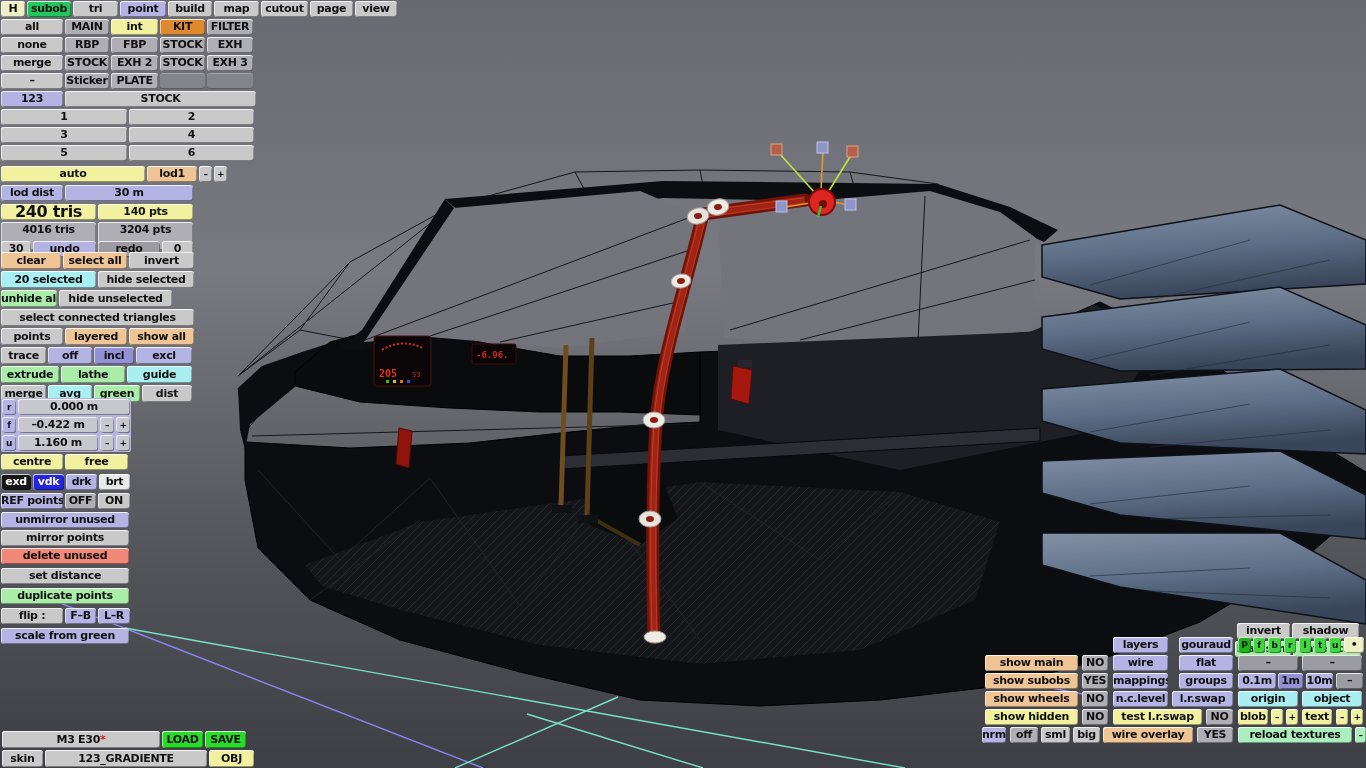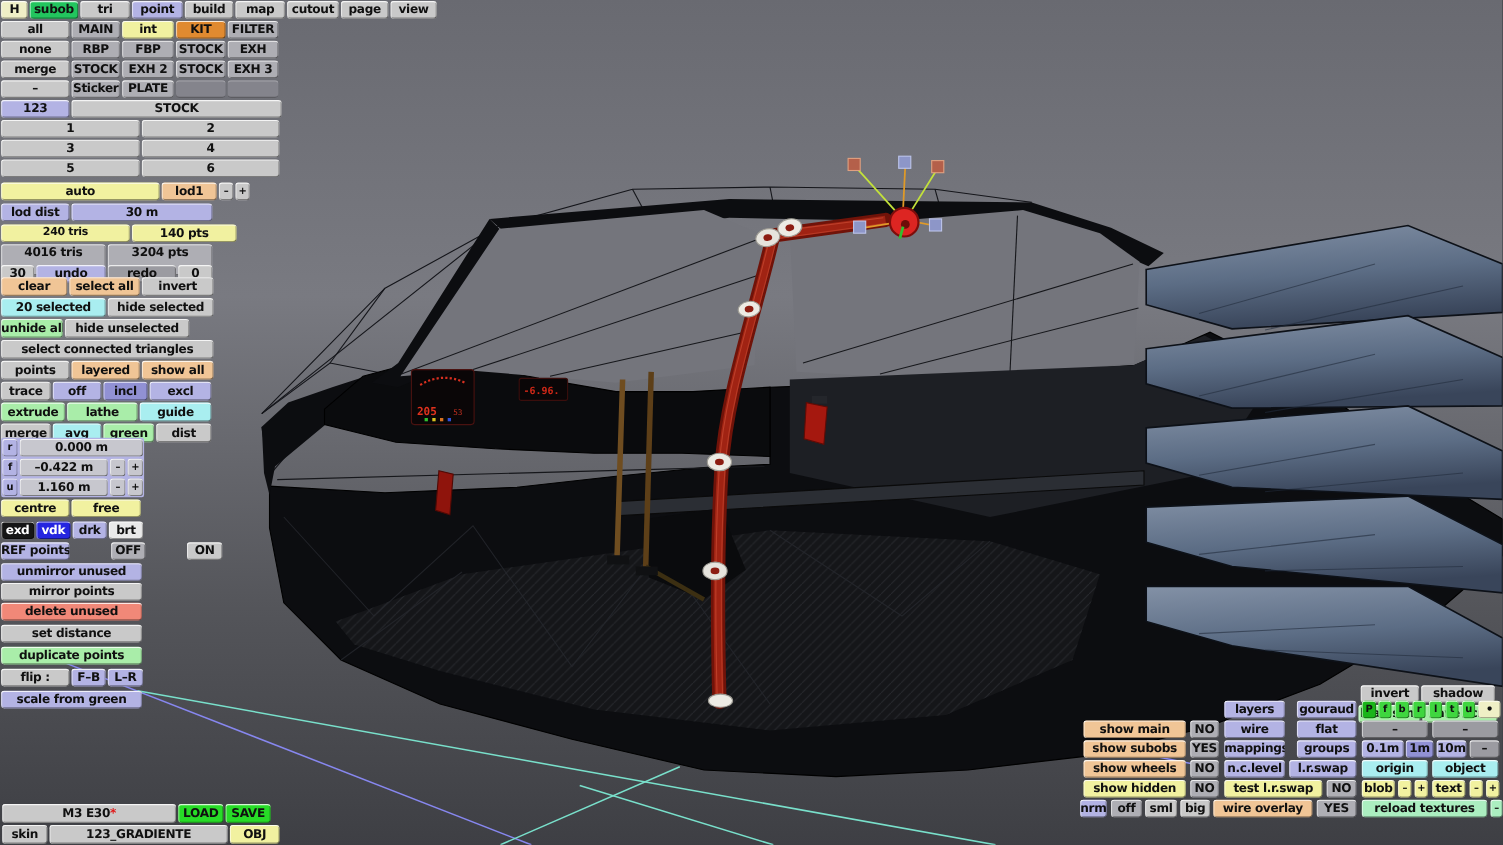--- a/index.html
+++ b/index.html
@@ -257,21 +257,21 @@
         </div>
       </div>
       <div class="panel" style="left: 1px; top: 185px;">
         <div class="prow" style="height: 16px;">
           <div class="btn" style="width: 62px; margin-left: 0px; background: rgb(179, 179, 228); line-height: 16px; font-size: 11px;">lod dist</div>
           <div class="btn" style="width: 128px; margin-left: 2px; background: rgb(179, 179, 228); line-height: 16px; font-size: 11px;">30 m</div>
         </div>
       </div>
       <div class="panel" style="left: 1px; top: 204px;">
         <div class="prow" style="height: 16px;">
-          <div class="btn" style="width: 117px; margin-left: 0px; background: rgb(241, 241, 160); line-height: 16px; font-size: 10px;">240 tris</div>
+          <div class="btn" style="width: 95px; margin-left: 0px; background: rgb(241, 241, 160); line-height: 16px; font-size: 16px;">240 tris</div>
           <div class="btn" style="width: 95px; margin-left: 2px; background: rgb(241, 241, 160); line-height: 16px; font-size: 11px;">140 pts</div>
         </div>
       </div>
       <div class="panel" style="left: 1px; top: 222px;">
         <div class="prow" style="height: 28px;">
           <div class="btn" style="width: 95px; margin-left: 0px; background: rgb(174, 174, 180); line-height: 16px; font-size: 11px;">4016 tris</div>
           <div class="btn" style="width: 95px; margin-left: 2px; background: rgb(174, 174, 180); line-height: 16px; font-size: 11px;">3204 pts</div>
         </div>
       </div>
       <div class="panel" style="left: 1px; top: 241px;">
@@ -348,21 +348,21 @@
       </div>
       <div class="panel" style="left: 1px; top: 474px;">
         <div class="prow" style="height: 16px;">
           <div class="btn" style="width: 30px; margin-left: 0px; background: rgb(22, 22, 22); line-height: 16px; font-size: 11px; color: rgb(255, 255, 255);">exd</div>
           <div class="btn" style="width: 31px; margin-left: 2px; background: rgb(37, 37, 224); line-height: 16px; font-size: 11px; color: rgb(255, 255, 255);">vdk</div>
           <div class="btn" style="width: 31px; margin-left: 2px; background: rgb(179, 179, 228); line-height: 16px; font-size: 11px;">drk</div>
           <div class="btn" style="width: 31px; margin-left: 2px; background: rgb(233, 233, 233); line-height: 16px; font-size: 11px;">brt</div>
         </div>
       </div>
       <div class="panel" style="left: 1px; top: 493px;">
-        <div class="prow" style="height: 16px; gap: 36px;">
+        <div class="prow" style="height: 16px;">
           <div class="btn" style="width: 62px; margin-left: 0px; background: rgb(179, 179, 228); line-height: 16px; font-size: 11px;">REF points</div>
           <div class="btn" style="width: 31px; margin-left: 2px; background: rgb(174, 174, 180); line-height: 16px; font-size: 11px;">OFF</div>
           <div class="btn" style="width: 32px; margin-left: 2px; background: rgb(201, 201, 201); line-height: 16px; font-size: 11px;">ON</div>
         </div>
       </div>
       <div class="panel" style="left: 1px; top: 512px;">
         <div class="prow" style="height: 16px;">
           <div class="btn" style="width: 128px; margin-left: 0px; background: rgb(179, 179, 228); line-height: 16px; font-size: 11px;">unmirror unused</div>
         </div>
       </div>

